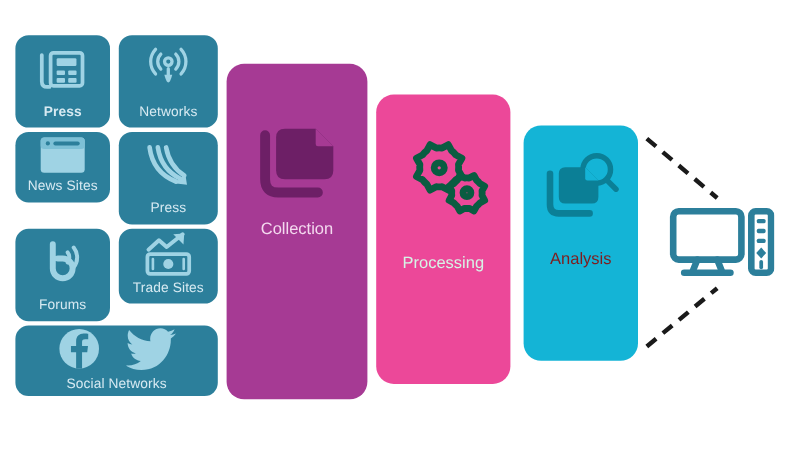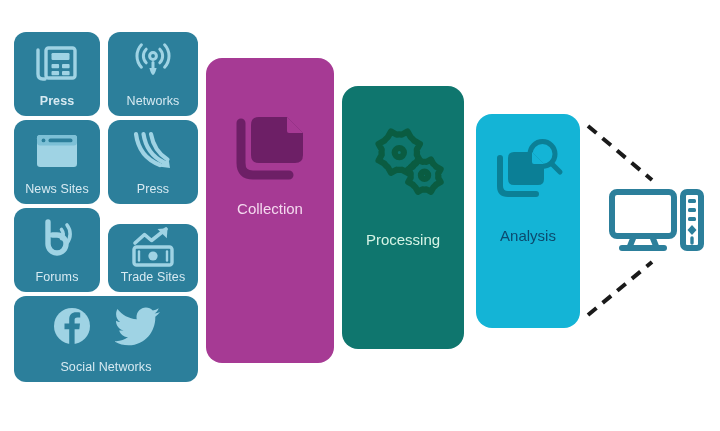--- a/index.html
+++ b/index.html
@@ -47,25 +47,25 @@
     line-height: 1;
     text-align: center;
     width: 100%;
     letter-spacing: 0.1px;
     padding-bottom: 9px;
     white-space: nowrap;
   }
 
   .tile-press      { left: 14px;  top: 32px;  width: 86px;  height: 84px; font-weight: bold; }
   .tile-podcasts   { left: 108px; top: 32px;  width: 90px;  height: 84px; }
-  .tile-newssites  { left: 14px;  top: 120px; width: 86px;  height: 84px; }
+  .tile-newssites  { left: 14px;  top: 120px; width: 86px;  height: 64px; }
   .tile-forums     { left: 108px; top: 120px; width: 90px;  height: 84px; }
   .tile-blogs      { left: 14px;  top: 208px; width: 86px;  height: 84px; }
-  .tile-tradesites { left: 108px; top: 224px; width: 90px;  height: 68px; justify-content: flex-end; }
-  .tile-social     { left: 14px;  top: 296px; width: 184px; height: 86px; }
+  .tile-tradesites { left: 108px; top: 208px; width: 90px;  height: 68px; justify-content: flex-end; }
+  .tile-social     { left: 14px;  top: 296px; width: 184px; height: 64px; }
 
   .tile-social .tile-icon {
     gap: 22px;
   }
 
   
   .panel {
     position: absolute;
     border-radius: 16px;
     box-sizing: border-box;
@@ -89,30 +89,30 @@
 
   .panel-collection {
     left: 206px; top: 58px; width: 128px; height: 305px;
     background: #a63a94;
   }
   .panel-collection .panel-icon { margin-top: 55px; }
   .panel-collection .panel-label { margin-top: 12px; color: #f4d9ef; }
 
   .panel-processing {
     left: 342px; top: 86px; width: 122px; height: 263px;
-    background: #0f766e;
+    background: #ec4899;
   }
   .panel-processing .panel-icon { margin-top: 40px; }
   .panel-processing .panel-label { margin-top: 30px; color: #d6f4e6; }
 
   .panel-analysis {
     left: 476px; top: 114px; width: 104px; height: 214px;
     background: #14b4d6;
   }
-  .panel-analysis .panel-label { margin-top: 24px; color: #0c4a6e; }
+  .panel-analysis .panel-label { margin-top: 24px; color: #7f1d1d; }
   .panel-analysis .panel-icon { margin-top: 24px; }
 
   
   .output-device {
     position: absolute;
     left: 608px;
     top: 188px;
     width: 96px;
     height: 66px;
   }

